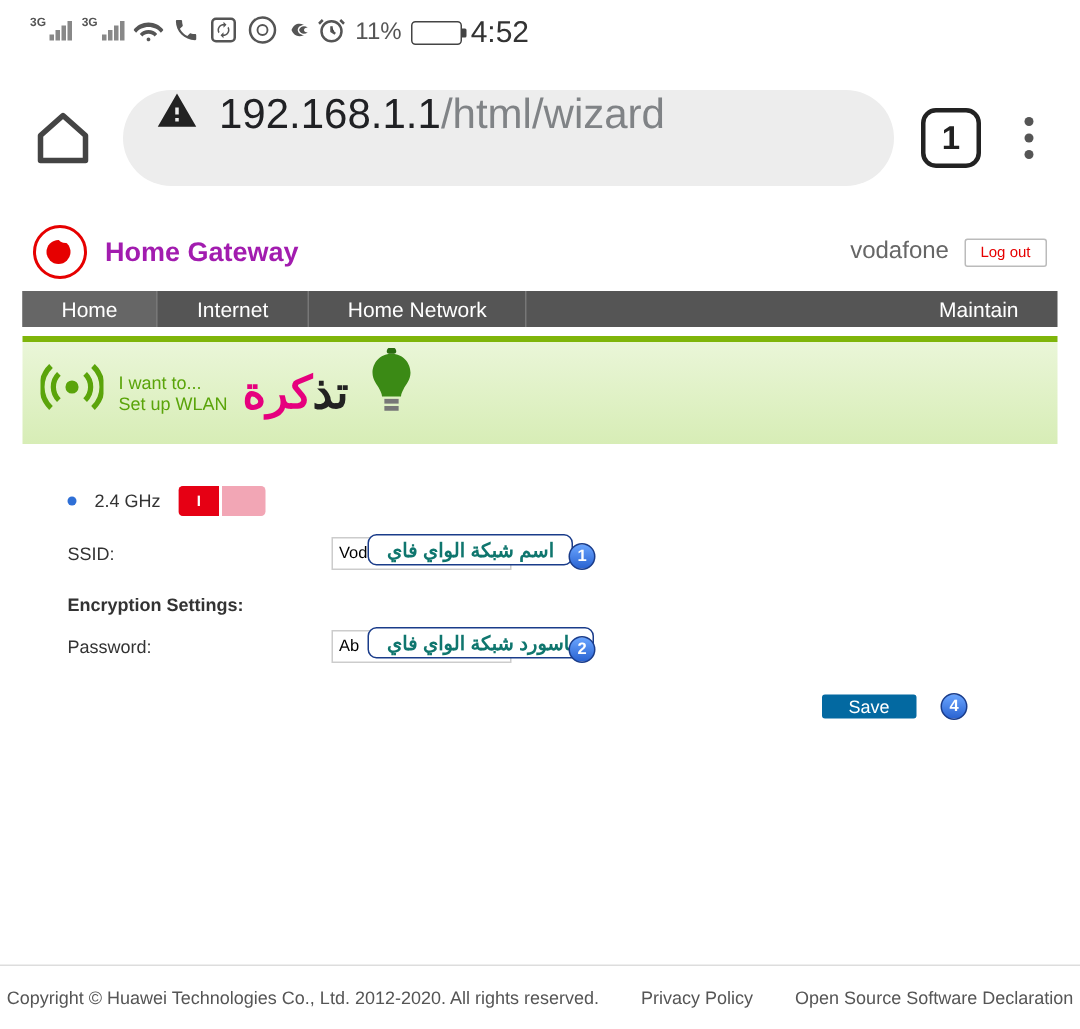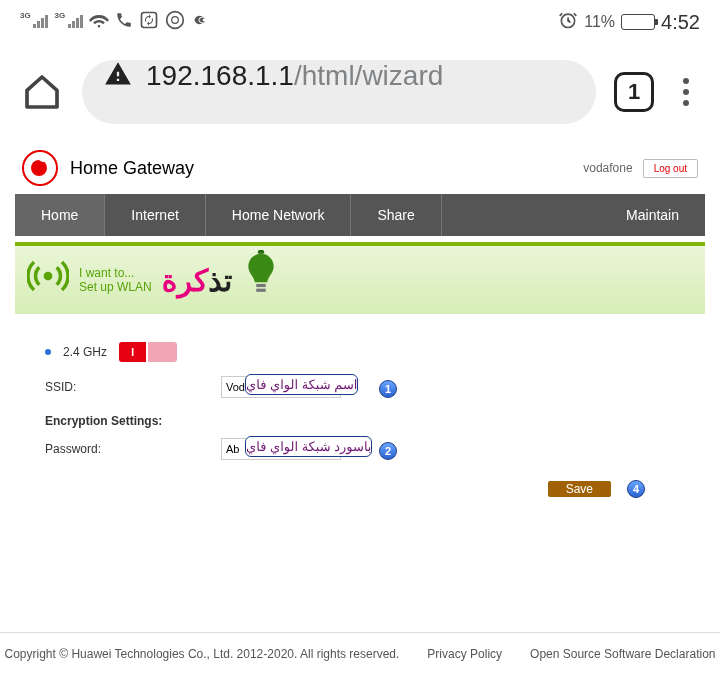--- a/index.html
+++ b/index.html
@@ -1,19 +1,19 @@
 <!DOCTYPE html>
 <html><head>
 <meta charset="utf-8">
 <style>
 *{margin:0;padding:0;box-sizing:border-box}
 html,body{width:720px;height:686px;font-family:Arial,Helvetica,sans-serif;background:#fff;overflow:hidden}
 
 
-.status-bar{height:44px;display:flex;align-items:center;justify-content:space-between;padding:6px 20px;font-size:16px;color:#555}
+.status-bar{height:44px;display:flex;align-items:center;padding:6px 20px;font-size:16px;color:#555}
 .status-left,.status-right{display:flex;align-items:center;gap:6px}
 .sig{font-size:10px;position:relative}
 .sig-bars{display:inline-flex;align-items:flex-end;gap:1px}
 .sig-bars span{width:3px;background:#888;display:inline-block}
 .sig sup{font-size:8px;font-weight:bold;vertical-align:top;position:relative;top:-4px}
 .wifi-icon,.phone-icon,.sync-icon,.chrome-icon,.swirl-icon,.alarm-icon{font-size:18px;color:#555}
 .battery{display:inline-flex;align-items:center}
 .batt-body{width:34px;height:16px;border:1.5px solid #444;border-radius:3px;position:relative}
 .batt-body::after{content:"";position:absolute;right:-4px;top:4px;width:3px;height:6px;background:#444;border-radius:0 1px 1px 0}
 .batt-fill{height:100%;width:11%;background:#f0a020}
@@ -30,27 +30,27 @@
 .dots{width:28px;display:flex;flex-direction:column;align-items:center;gap:5px}
 .dots span{width:6px;height:6px;border-radius:50%;background:#555}
 
 
 .page{padding:0 0 0 0}
 .header-row{display:flex;align-items:center;justify-content:space-between;padding:10px 22px 8px 22px}
 .brand{display:flex;align-items:center;gap:12px}
 .vf-logo{width:36px;height:36px;border:2px solid #e60000;border-radius:50%;position:relative;background:#fff}
 .vf-logo::before{content:"";position:absolute;width:16px;height:16px;background:#e60000;border-radius:50%;top:8px;left:7px}
 .vf-logo::after{content:"";position:absolute;width:10px;height:6px;background:#fff;border-radius:50%;top:4px;left:15px}
-.brand h1{font-size:18px;color:#000000;font-weight:normal}
+.brand h1{font-size:18px;color:#a21caf;font-weight:bold}
 .user-area{display:flex;align-items:center;gap:10px}
-.user-name{font-size:12px;color:#666}
+.user-name{font-size:16px;color:#666}
 .logout{font-size:10px;color:#e60000;border:1px solid #bbb;padding:3px 10px;background:#fff;border-radius:2px;cursor:pointer}
 
 
-.nav{display:flex;background:#555;margin:0 15px;height:42px}
+.nav{display:flex;background:#555;margin:0 15px;height:24px}
 .nav .tab{flex:0 0 auto;padding:0 26px;color:#fff;font-size:14px;display:flex;align-items:center;border-right:1px solid #777;cursor:pointer}
 .nav .tab:first-child{background:#666}
 .nav .spacer{flex:1}
 .nav .tab.last{border-right:none;margin-left:auto}
 
 
 .green-strip{margin:6px 15px 0 15px;height:72px;background:linear-gradient(#eaf6d8,#d7edb6);border-top:4px solid #7fb50a;display:flex;align-items:center;gap:10px;padding:0 12px}
 .radio-icon{color:#5aa40a;font-size:32px;position:relative}
 .i-want{font-size:12px;color:#5aa40a;line-height:14px}
 .overlay-logo{font-size:30px;font-weight:900}
@@ -63,28 +63,28 @@
 .freq-row{display:flex;align-items:center;gap:12px;margin-bottom:14px}
 .dot{width:6px;height:6px;background:#2e6fd6;border-radius:50%}
 .freq-label{font-size:12px;color:#333}
 .sw{width:58px;height:20px;border-radius:3px;background:#f2a6b5;position:relative;overflow:hidden}
 .sw .on{position:absolute;left:0;top:0;height:100%;width:50%;background:#e60014;display:flex;align-items:center;justify-content:center;color:#fff;font-size:10px;font-weight:bold;border-right:2px solid #fff}
 .row{display:flex;align-items:center;margin:4px 0}
 .lab{width:176px;font-size:12px;color:#333}
 .section-head{font-size:12px;font-weight:bold;color:#333;margin:16px 0 10px 0}
 .input-wrap{position:relative;display:flex;align-items:flex-end}
 .input{width:120px;height:22px;border:1px solid #ccc;font-size:11px;padding:0 4px;background:#fff}
-.callout{position:absolute;left:24px;top:-2px;white-space:nowrap;background:#fff;border:1.5px solid #1a3c8a;border-radius:6px;padding:2px 0;font-size:13px;color:#701a75;font-weight:normal;direction:rtl}
+.callout{position:absolute;left:24px;top:-2px;white-space:nowrap;background:#fff;border:1.5px solid #1a3c8a;border-radius:6px;padding:2px 12px;font-size:13px;color:#0f766e;font-weight:bold;direction:rtl}
 .num-badge{width:18px;height:18px;border-radius:50%;background:linear-gradient(#6aa5ff,#2a63d1);color:#fff;font-size:11px;font-weight:bold;display:inline-flex;align-items:center;justify-content:center;border:1px solid #1a3c8a;margin-left:6px;flex-shrink:0}
 .cb{width:14px;height:14px}
 .save-row{display:flex;justify-content:flex-end;align-items:center;gap:10px;margin-top:20px;padding-right:30px}
-.save-btn{background:#a16207;color:#fff;border:none;font-size:12px;padding:1px 18px;border-radius:2px;cursor:pointer}
-
-
-.footer{border-top:1px solid #ddd;padding:14px 0;text-align:center;font-size:12px;color:#555;display:flex;justify-content:center;gap:28px;position:absolute;bottom:11px;left:0;right:0;background:#fff}
+.save-btn{background:#0369a1;color:#fff;border:none;font-size:12px;padding:1px 18px;border-radius:2px;cursor:pointer}
+
+
+.footer{border-top:1px solid #ddd;padding:14px 0;text-align:center;font-size:12px;color:#555;display:flex;justify-content:center;gap:28px;position:absolute;bottom:0;left:0;right:0;background:#fff}
 .footer span{cursor:pointer}
 </style>
 </head>
 <body>
 
 <div class="status-bar">
   <div class="status-left">
     <span class="sig">
       <sup>3G</sup>
       <span class="sig-bars">
@@ -181,21 +181,20 @@
     <div class="user-area">
       <span class="user-name">vodafone</span>
       <button class="logout">Log out</button>
     </div>
   </div>
 
   <div class="nav">
     <div class="tab">Home</div>
     <div class="tab">Internet</div>
     <div class="tab">Home Network</div>
-    <div class="tab">Share</div>
     <div class="spacer"></div>
     <div class="tab last">Maintain</div>
   </div>
 
   <div class="green-strip">
     <span class="radio-icon">
       <svg width="42" height="42" viewBox="0 0 24 24">
           <circle cx="12" cy="12" r="2.5" fill="#5aa40a"></circle>
           <path fill="none" stroke="#5aa40a" stroke-width="2" d="M7 7a7 7 0 000 10M17 7a7 7 0 010 10M4 4a11 11 0 000 16M20 4a11 11 0 010 16"></path>
         </svg>

